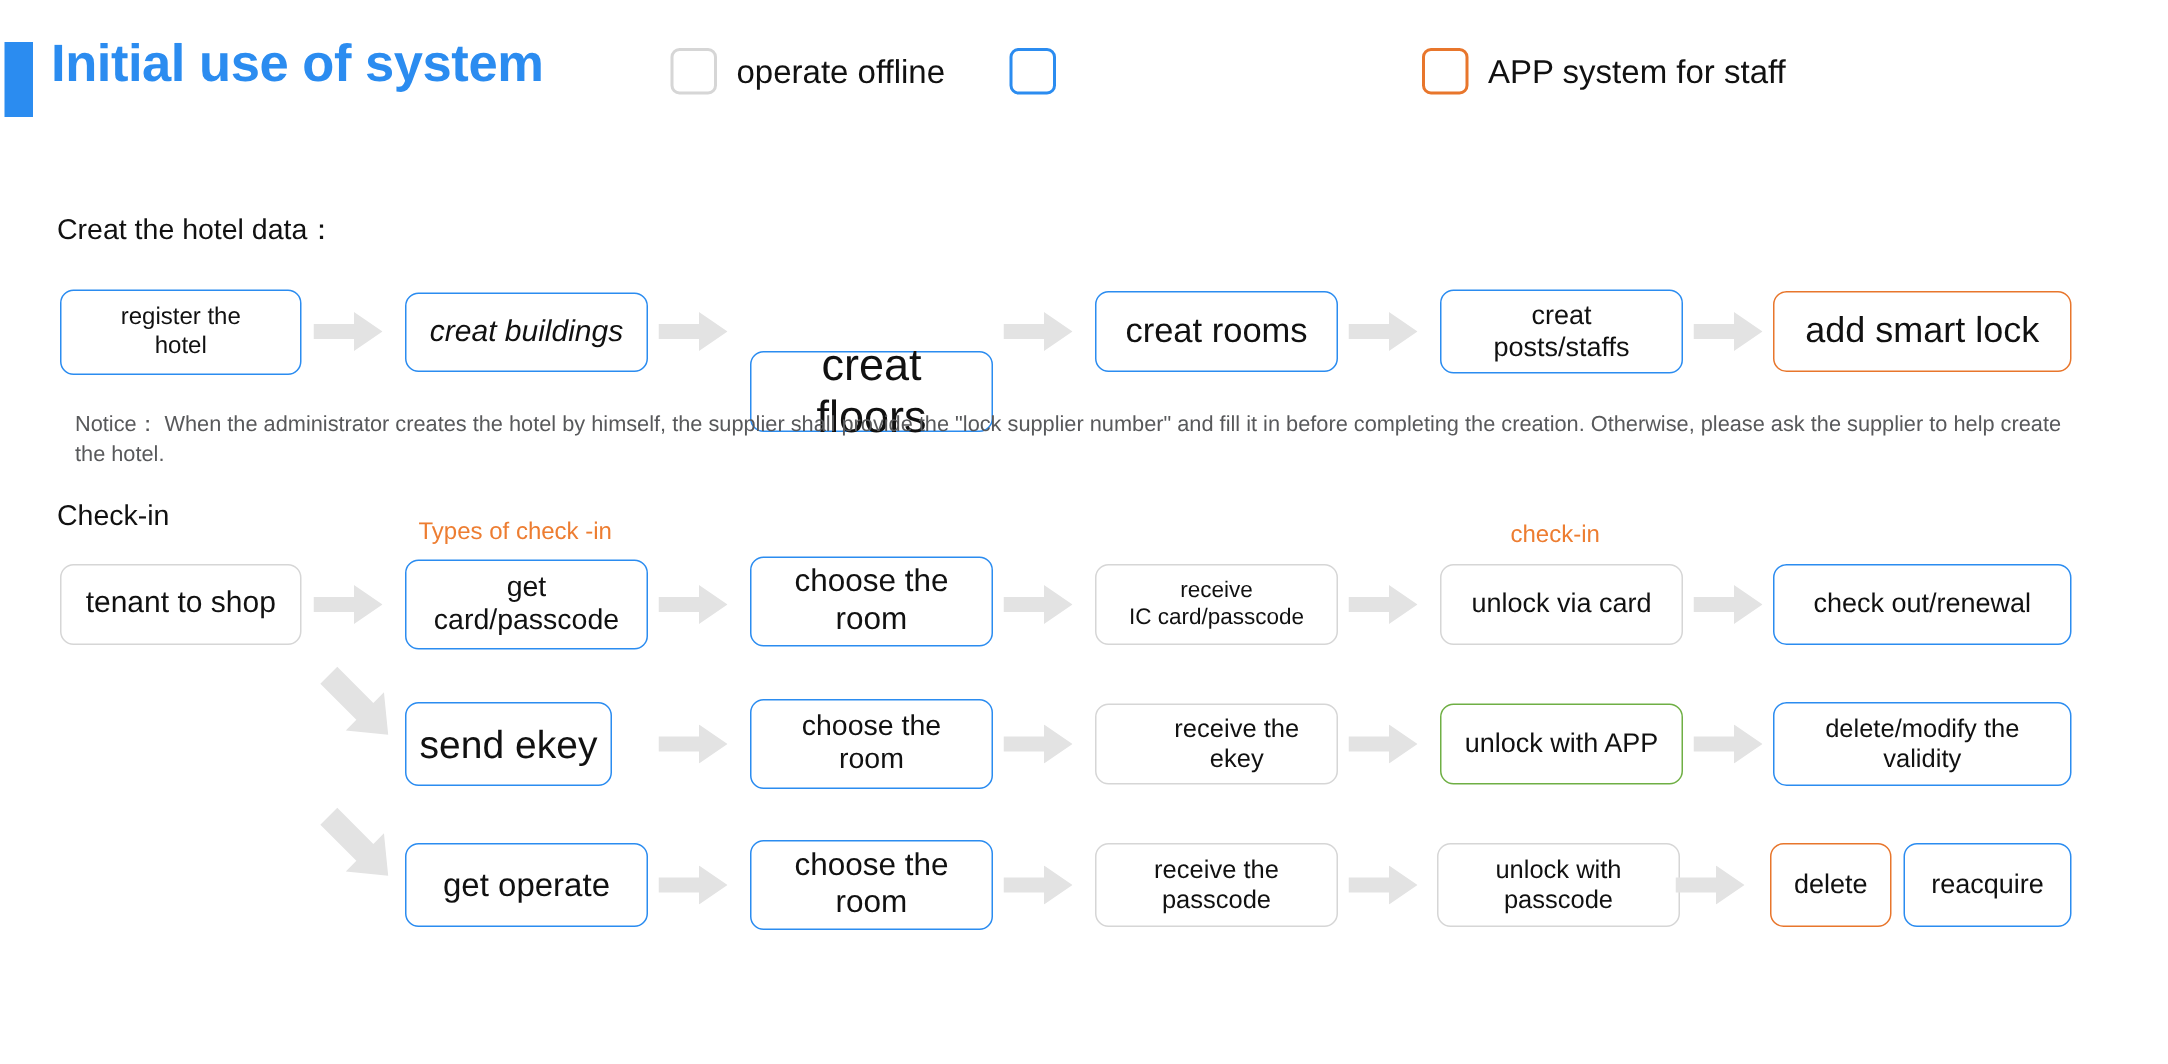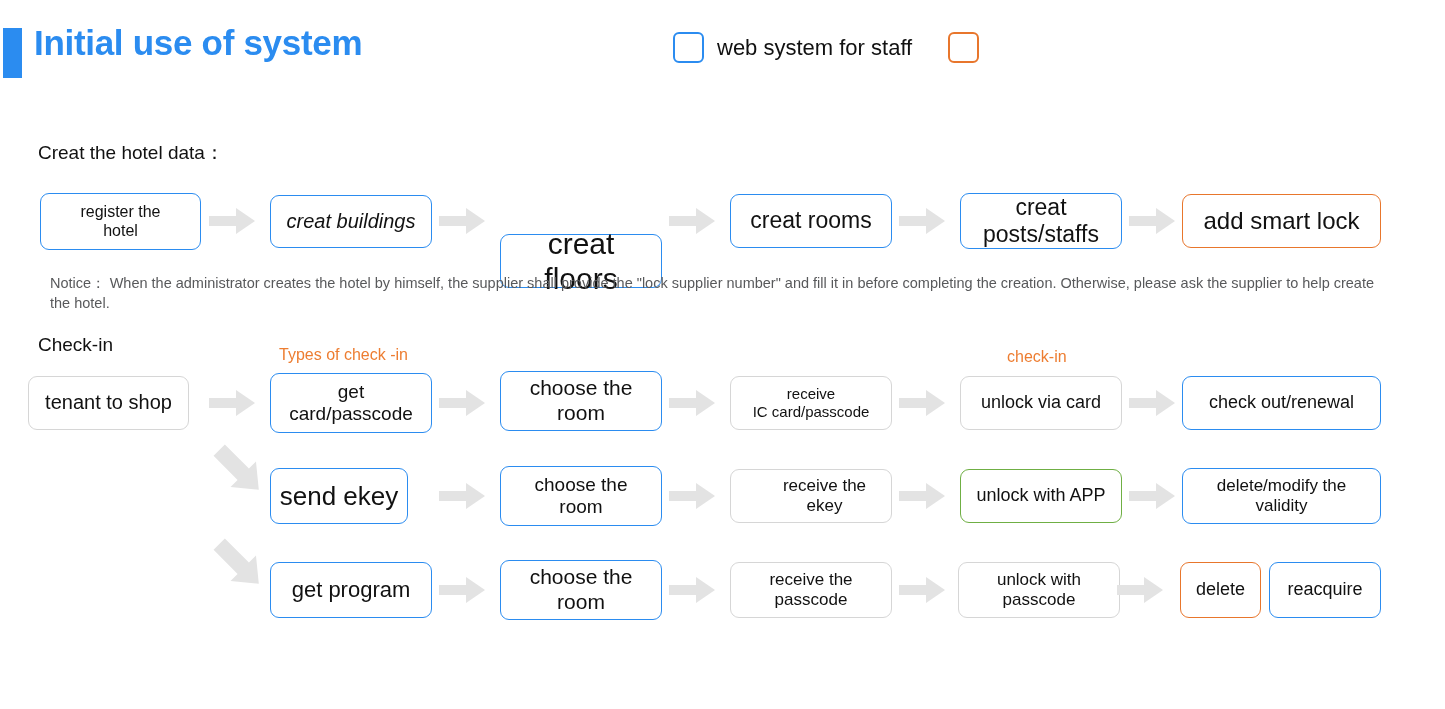--- a/index.html
+++ b/index.html
@@ -129,47 +129,51 @@
     white-space: nowrap;
   }
 </style>
 </head>
 <body>
 
 <div id="header">
   <div id="title-bar" style="background: rgb(43, 140, 240);"></div>
   <div id="page-title" style="color: rgb(43, 140, 240);">Initial use of system</div>
 
+  <div class="legend-item" id="legend-0" style="left:447px;">
+    <span class="legend-swatch" id="sw-0" style="border-color: rgb(214, 214, 214);"></span>
+    <span class="legend-label">operate offline</span>
+  </div>
 
   <div class="legend-item" id="legend-1" style="left:673px;">
     <span class="legend-swatch" id="sw-1" style="border-color: rgb(43, 140, 240);"></span>
-    <span class="legend-label">web system for staff</span>
   </div>
 
   <div class="legend-item" id="legend-2" style="left:948px;">
     <span class="legend-swatch" id="sw-2" style="border-color: rgb(232, 118, 44);"></span>
+    <span class="legend-label">APP system for staff</span>
   </div>
 
 </div>
 
 <div class="section-heading" style="left:38px; top:140px;">Creat the hotel data：</div>
 
 <div class="node c-blue" style="left: 40px; top: 193px; width: 161px; height: 57px; font-size: 16px; border-color: rgb(43, 140, 240);">
     <span>register the<br>hotel</span>
   </div>
 <div class="node c-blue" style="left: 270px; top: 195px; width: 162px; height: 53px; font-size: 20px; border-color: rgb(43, 140, 240); font-style: italic;">
     <span>creat buildings</span>
   </div>
 <div class="node c-blue" style="left: 500px; top: 194px; width: 162px; height: 54px; font-size: 30px; border-color: rgb(43, 140, 240); margin-top: 40px;">
     <span>creat floors</span>
   </div>
 <div class="node c-blue" style="left: 730px; top: 194px; width: 162px; height: 54px; font-size: 23px; border-color: rgb(43, 140, 240);">
     <span>creat rooms</span>
   </div>
-<div class="node c-blue" style="left: 960px; top: 193px; width: 162px; height: 56px; font-size: 23px; border-color: rgb(43, 140, 240);">
+<div class="node c-blue" style="left: 960px; top: 193px; width: 162px; height: 56px; font-size: 18px; border-color: rgb(43, 140, 240);">
     <span>creat<br>posts/staffs</span>
   </div>
 <div class="node c-orange" style="left: 1182px; top: 194px; width: 199px; height: 54px; font-size: 24px; border-color: rgb(232, 118, 44); justify-content: center;">
     <span>add smart lock</span>
   </div>
 
 <div class="arrow-h" style="left:209px; top:208px;">
     <svg viewBox="0 0 46 26" preserveAspectRatio="none">
       <path d="M0 8 L27 8 L27 0 L46 13 L27 26 L27 18 L0 18 Z" fill="#e3e3e3"></path>
     </svg>
@@ -195,21 +199,21 @@
     </svg>
   </div>
 
 <div id="notice">Notice：  When the administrator creates the hotel by himself, the supplier shall provide the "lock supplier number" and fill it in before completing the creation. Otherwise, please ask the supplier to help create the hotel.</div>
 
 <div class="section-heading" style="left:38px; top:334px;">Check-in</div>
 
 <div class="annot" style="left: 279px; top: 346px; color: rgb(237, 125, 49);">Types of check -in</div>
 <div class="annot" style="left: 1007px; top: 348px; color: rgb(237, 125, 49);">check-in</div>
 
-<div class="node c-gray" style="left: 28px; top: 376px; width: 161px; height: 54px; font-size: 20px; border-color: rgb(214, 214, 214);">
+<div class="node c-gray" style="left: 40px; top: 376px; width: 161px; height: 54px; font-size: 20px; border-color: rgb(214, 214, 214);">
     <span>tenant to shop</span>
   </div>
 
 <div class="node c-blue" style="left: 270px; top: 373px; width: 162px; height: 60px; font-size: 19px; border-color: rgb(43, 140, 240);">
     <span>get<br>card/passcode</span>
   </div>
 <div class="node c-blue" style="left: 500px; top: 371px; width: 162px; height: 60px; font-size: 21px; border-color: rgb(43, 140, 240);">
     <span>choose the<br>room</span>
   </div>
 <div class="node c-gray" style="left: 730px; top: 376px; width: 162px; height: 54px; font-size: 15px; border-color: rgb(214, 214, 214);">
@@ -279,21 +283,21 @@
       <path d="M0 8 L27 8 L27 0 L46 13 L27 26 L27 18 L0 18 Z" fill="#e3e3e3"></path>
     </svg>
   </div>
 <div class="arrow-h" style="left:1129px; top:483px;">
     <svg viewBox="0 0 46 26" preserveAspectRatio="none">
       <path d="M0 8 L27 8 L27 0 L46 13 L27 26 L27 18 L0 18 Z" fill="#e3e3e3"></path>
     </svg>
   </div>
 
 <div class="node c-blue" style="left: 270px; top: 562px; width: 162px; height: 56px; font-size: 22px; border-color: rgb(43, 140, 240);">
-    <span>get program</span>
+    <span>get operate</span>
   </div>
 <div class="node c-blue" style="left: 500px; top: 560px; width: 162px; height: 60px; font-size: 21px; border-color: rgb(43, 140, 240);">
     <span>choose the<br>room</span>
   </div>
 <div class="node c-gray" style="left: 730px; top: 562px; width: 162px; height: 56px; font-size: 17px; border-color: rgb(214, 214, 214);">
     <span>receive the<br>passcode</span>
   </div>
 <div class="node c-gray" style="left: 958px; top: 562px; width: 162px; height: 56px; font-size: 17px; border-color: rgb(214, 214, 214);">
     <span>unlock with<br>passcode</span>
   </div>

